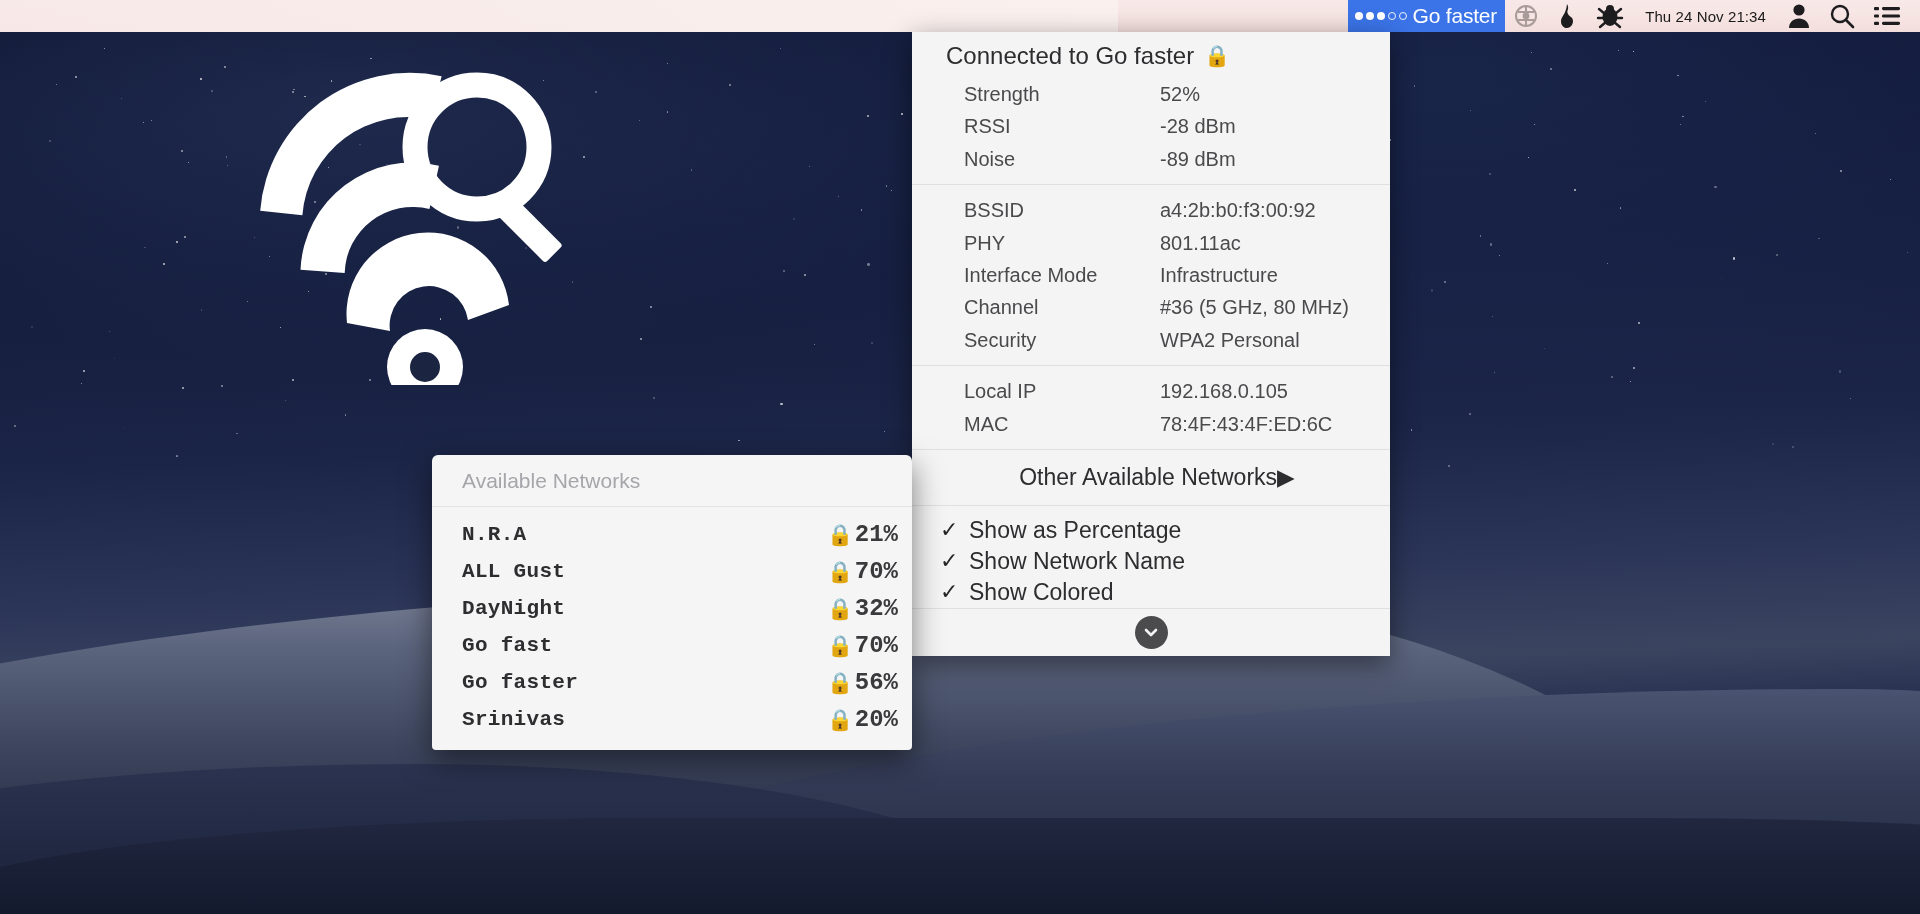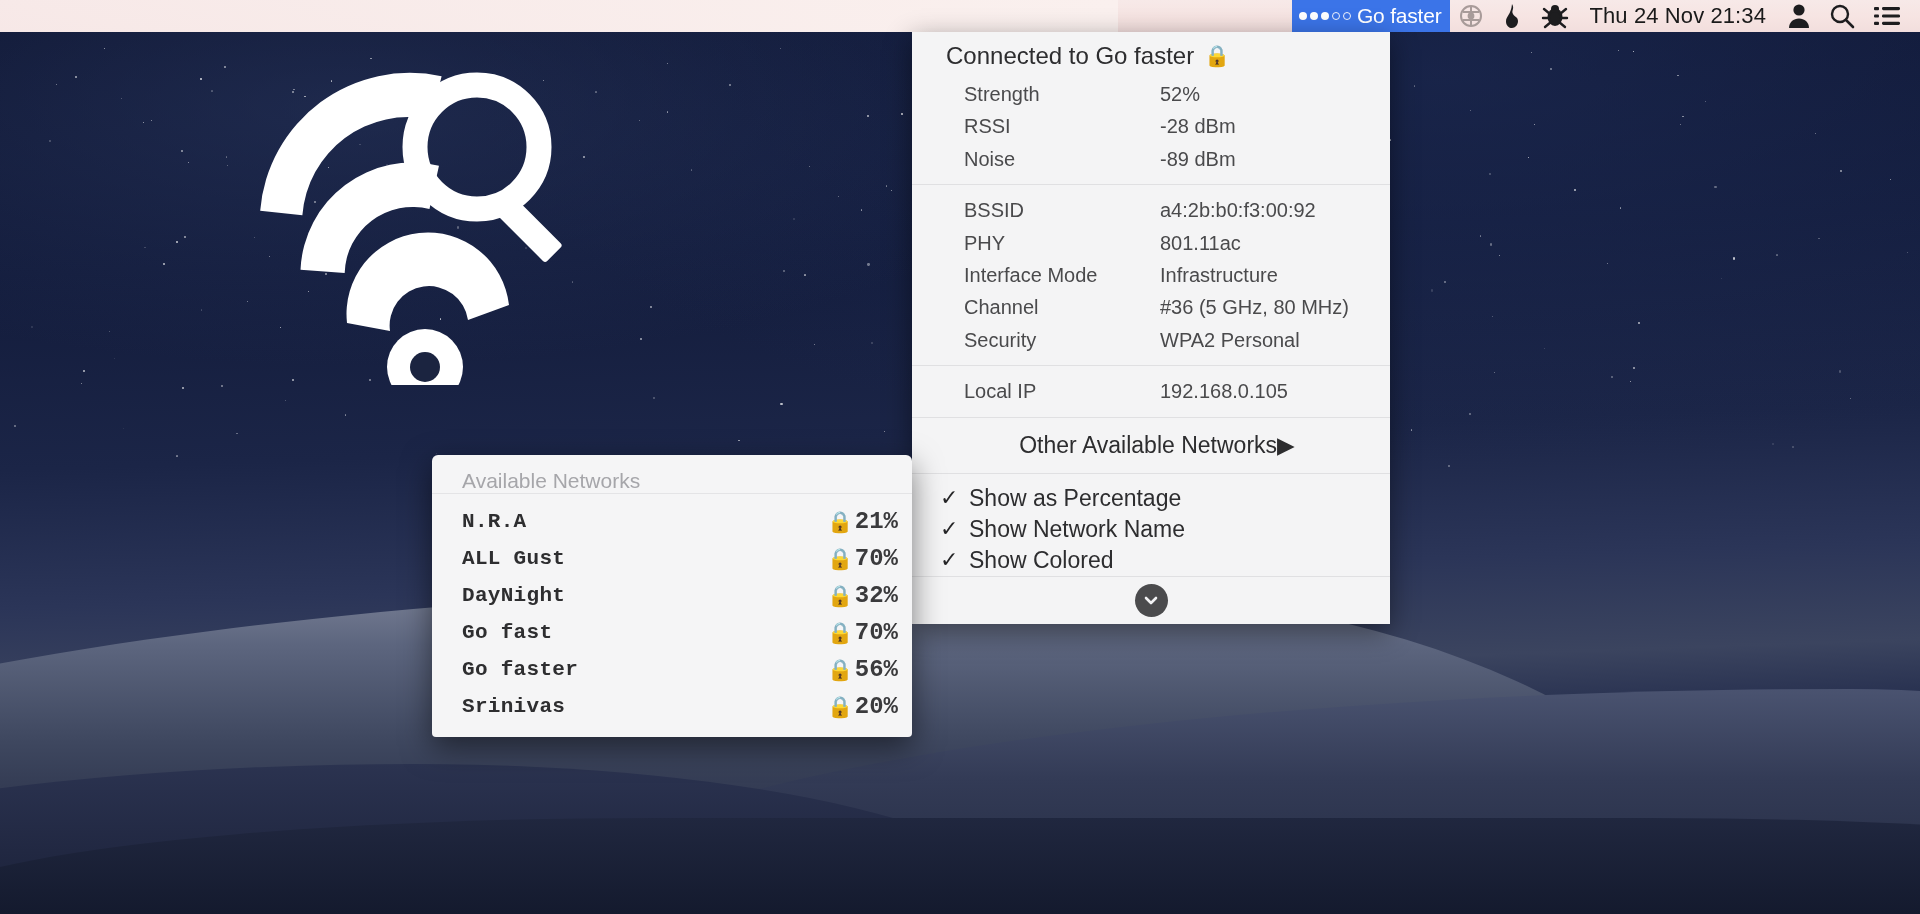--- a/index.html
+++ b/index.html
@@ -54,21 +54,21 @@
   }
   #mb-wifi {
     background:#3b74e8; color:#fff; padding:0 8px 0 7px;
     height:32px; display:flex; align-items:center; gap:3px;
   }
   .sig-dots { display:flex; align-items:center; gap:3px; margin-right:3px; }
   .sig-dot { width:8px; height:8px; border-radius:50%; }
   .sig-dot.on { background:#fff; }
   .sig-dot.off { background:transparent; border:1.5px solid rgba(255,255,255,.92); width:8px; height:8px; }
   #mb-wifi-label { font-size:21px; letter-spacing:-0.2px; }
-  #mb-clock { font-size:22px; padding:0 12px; letter-spacing:0.1px; color:#1a1a1a; }
+  #mb-clock { font-size:15px; padding:0 12px; letter-spacing:0.1px; color:#1a1a1a; }
 
   
   #wifi-panel {
     position:absolute; left:912px; top:32px; width:478px;
     background:#f4f4f5;
     box-shadow:0 8px 26px rgba(0,0,0,.45);
     font-size:20px; color:#3c3c3e;
     padding-bottom:0;
   }
   .panel-title {
@@ -99,21 +99,21 @@
   .lock-emoji { font-size:21px; }
 
   
   #net-popup {
     position:absolute; left:432px; top:455px; width:480px;
     background:#f5f5f6; border-radius:6px 6px 4px 4px;
     box-shadow:0 10px 30px rgba(0,0,0,.5);
     overflow:hidden;
   }
   #net-popup-header {
-    font-size:21px; color:#a6a6aa; padding:14px 0 0 30px;
+    font-size:21px; color:#a6a6aa; padding:14px 0 13px 30px;
     border-bottom:1px solid #e4e4e6;
   }
   #net-list { padding:9px 0 12px 0; }
   .net-row {
     display:flex; align-items:center; justify-content:space-between;
     padding:5px 14px 5px 30px;
   }
   .net-name {
     font-family:"Liberation Mono", "DejaVu Sans Mono", monospace;
     font-size:21px; color:#2e2e30; font-weight:700; letter-spacing:0.3px;
@@ -453,20 +453,24 @@
     </div>
   </div>
 
   <div class="sep"></div>
 
   <div>
     <div class="kvrow">
       <span class="k">Local IP</span>
       <span class="v">192.168.0.105</span>
     </div>
+    <div class="kvrow">
+      <span class="k">MAC</span>
+      <span class="v">78:4F:43:4F:ED:6C</span>
+    </div>
   </div>
 
   <div class="sep"></div>
 
   <div class="menurow">
     <span>Other Available Networks</span>
     <span>▶</span>
   </div>
 
   <div class="sep"></div>

